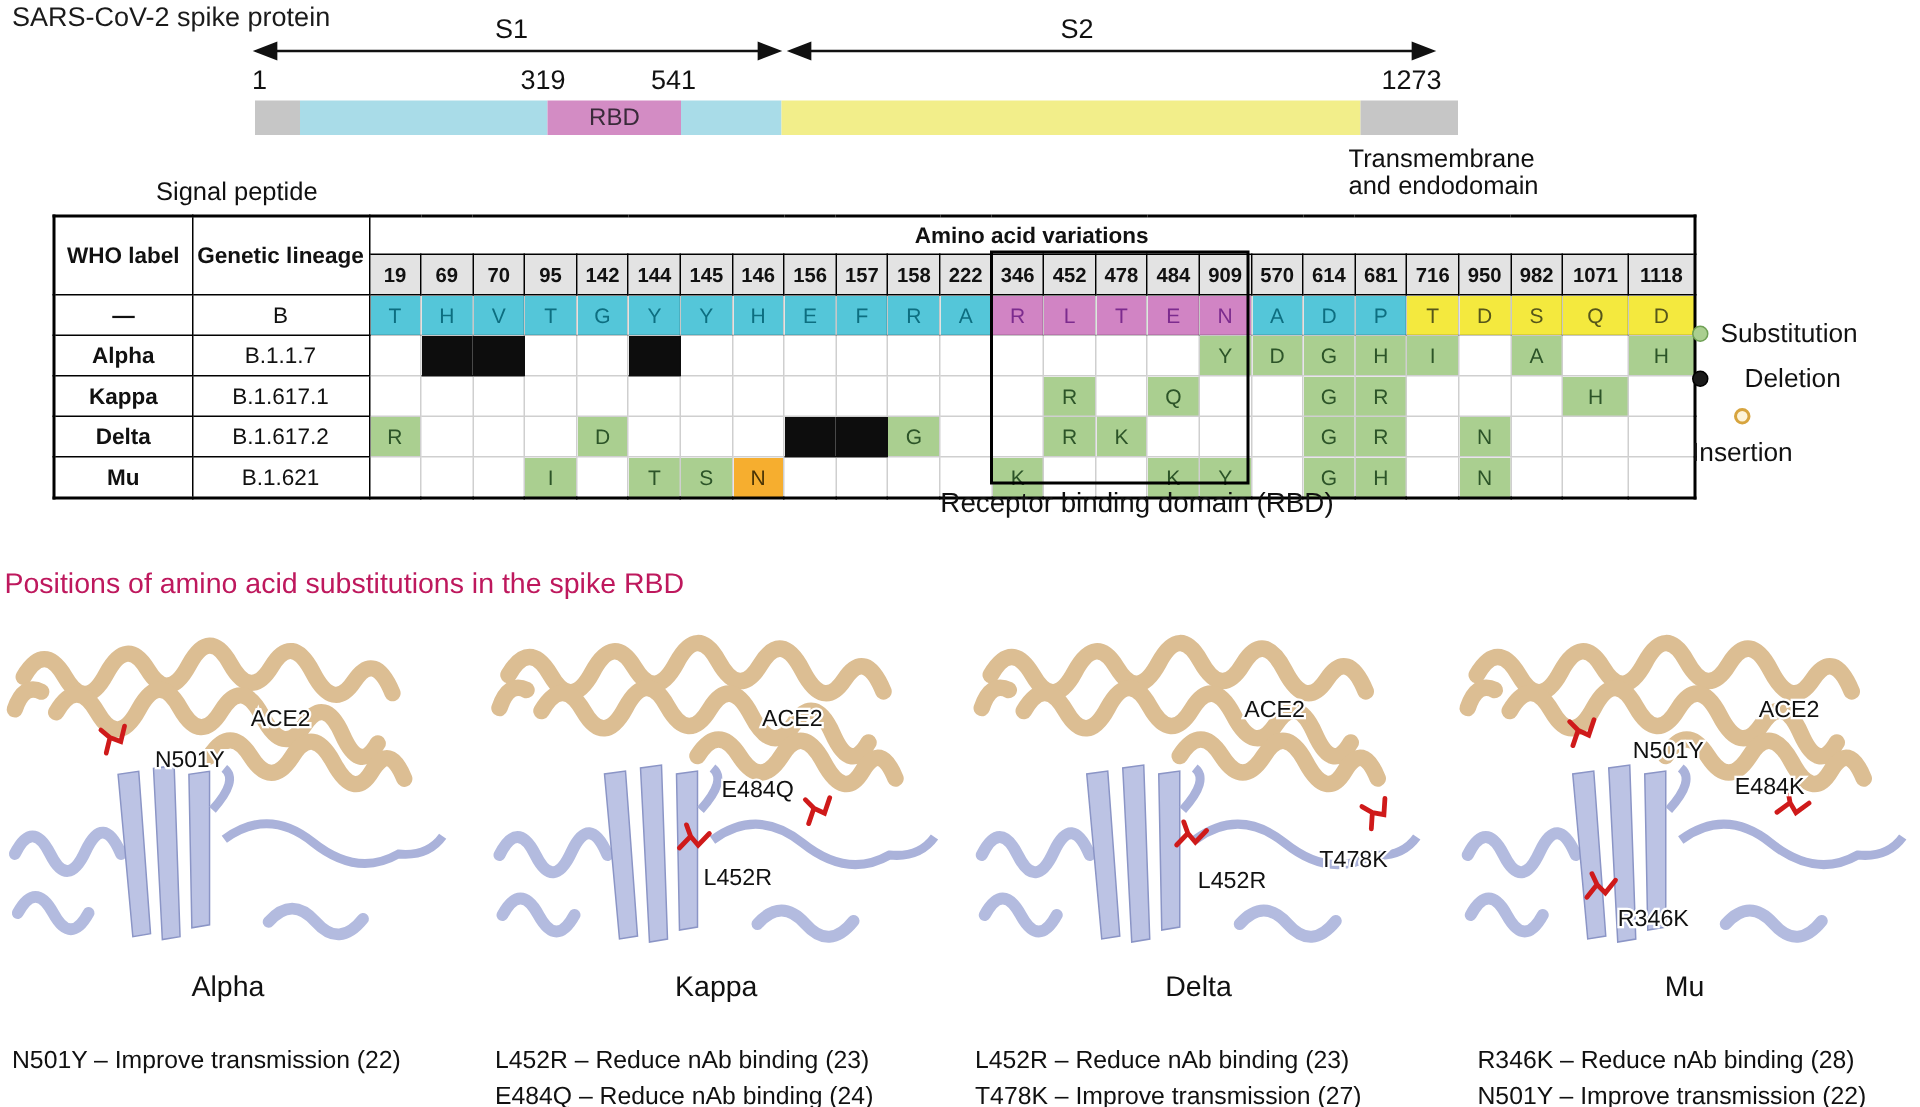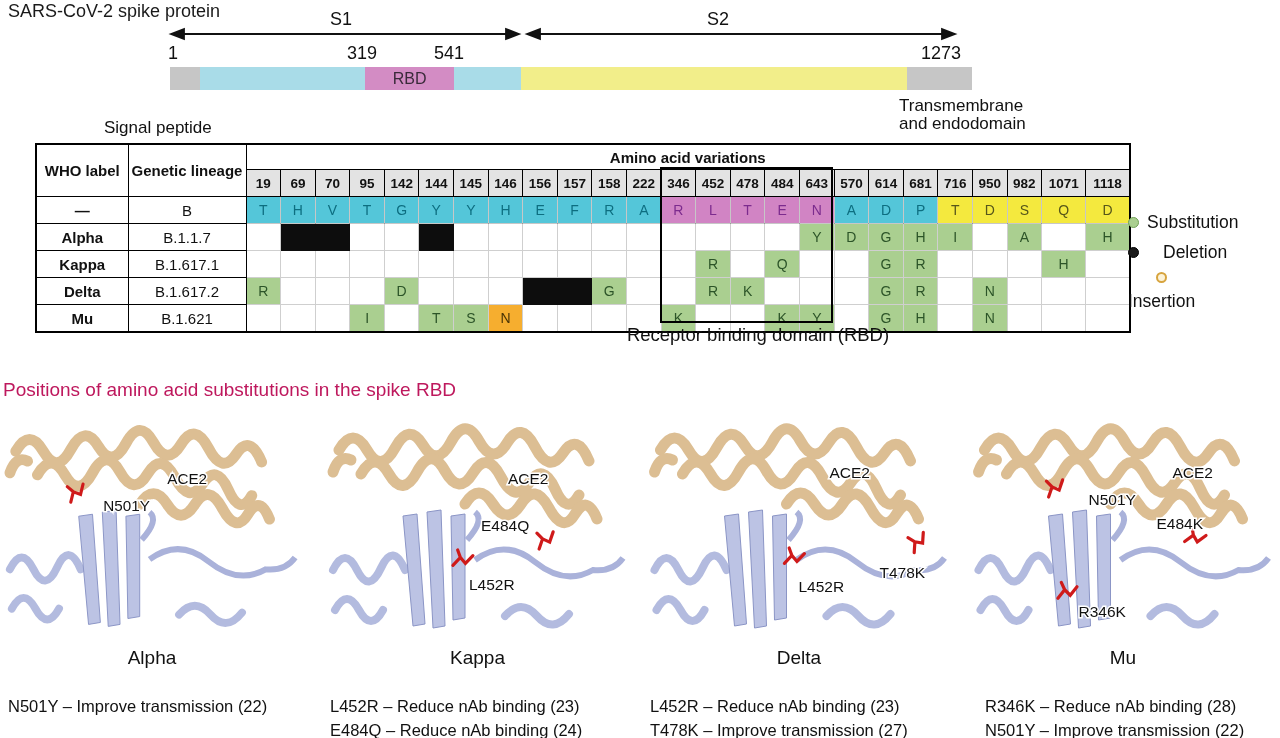--- a/index.html
+++ b/index.html
@@ -151,21 +151,21 @@
             <th class="pos-th">145</th>
             <th class="pos-th">146</th>
             <th class="pos-th">156</th>
             <th class="pos-th">157</th>
             <th class="pos-th">158</th>
             <th class="pos-th">222</th>
             <th class="pos-th">346</th>
             <th class="pos-th">452</th>
             <th class="pos-th">478</th>
             <th class="pos-th">484</th>
-            <th class="pos-th">643</th>
+            <th class="pos-th">909</th>
             <th class="pos-th">570</th>
             <th class="pos-th">614</th>
             <th class="pos-th">681</th>
             <th class="pos-th">716</th>
             <th class="pos-th">950</th>
             <th class="pos-th">982</th>
             <th class="pos-th">1071</th>
             <th class="pos-th">1118</th>
           </tr>
       </thead>

